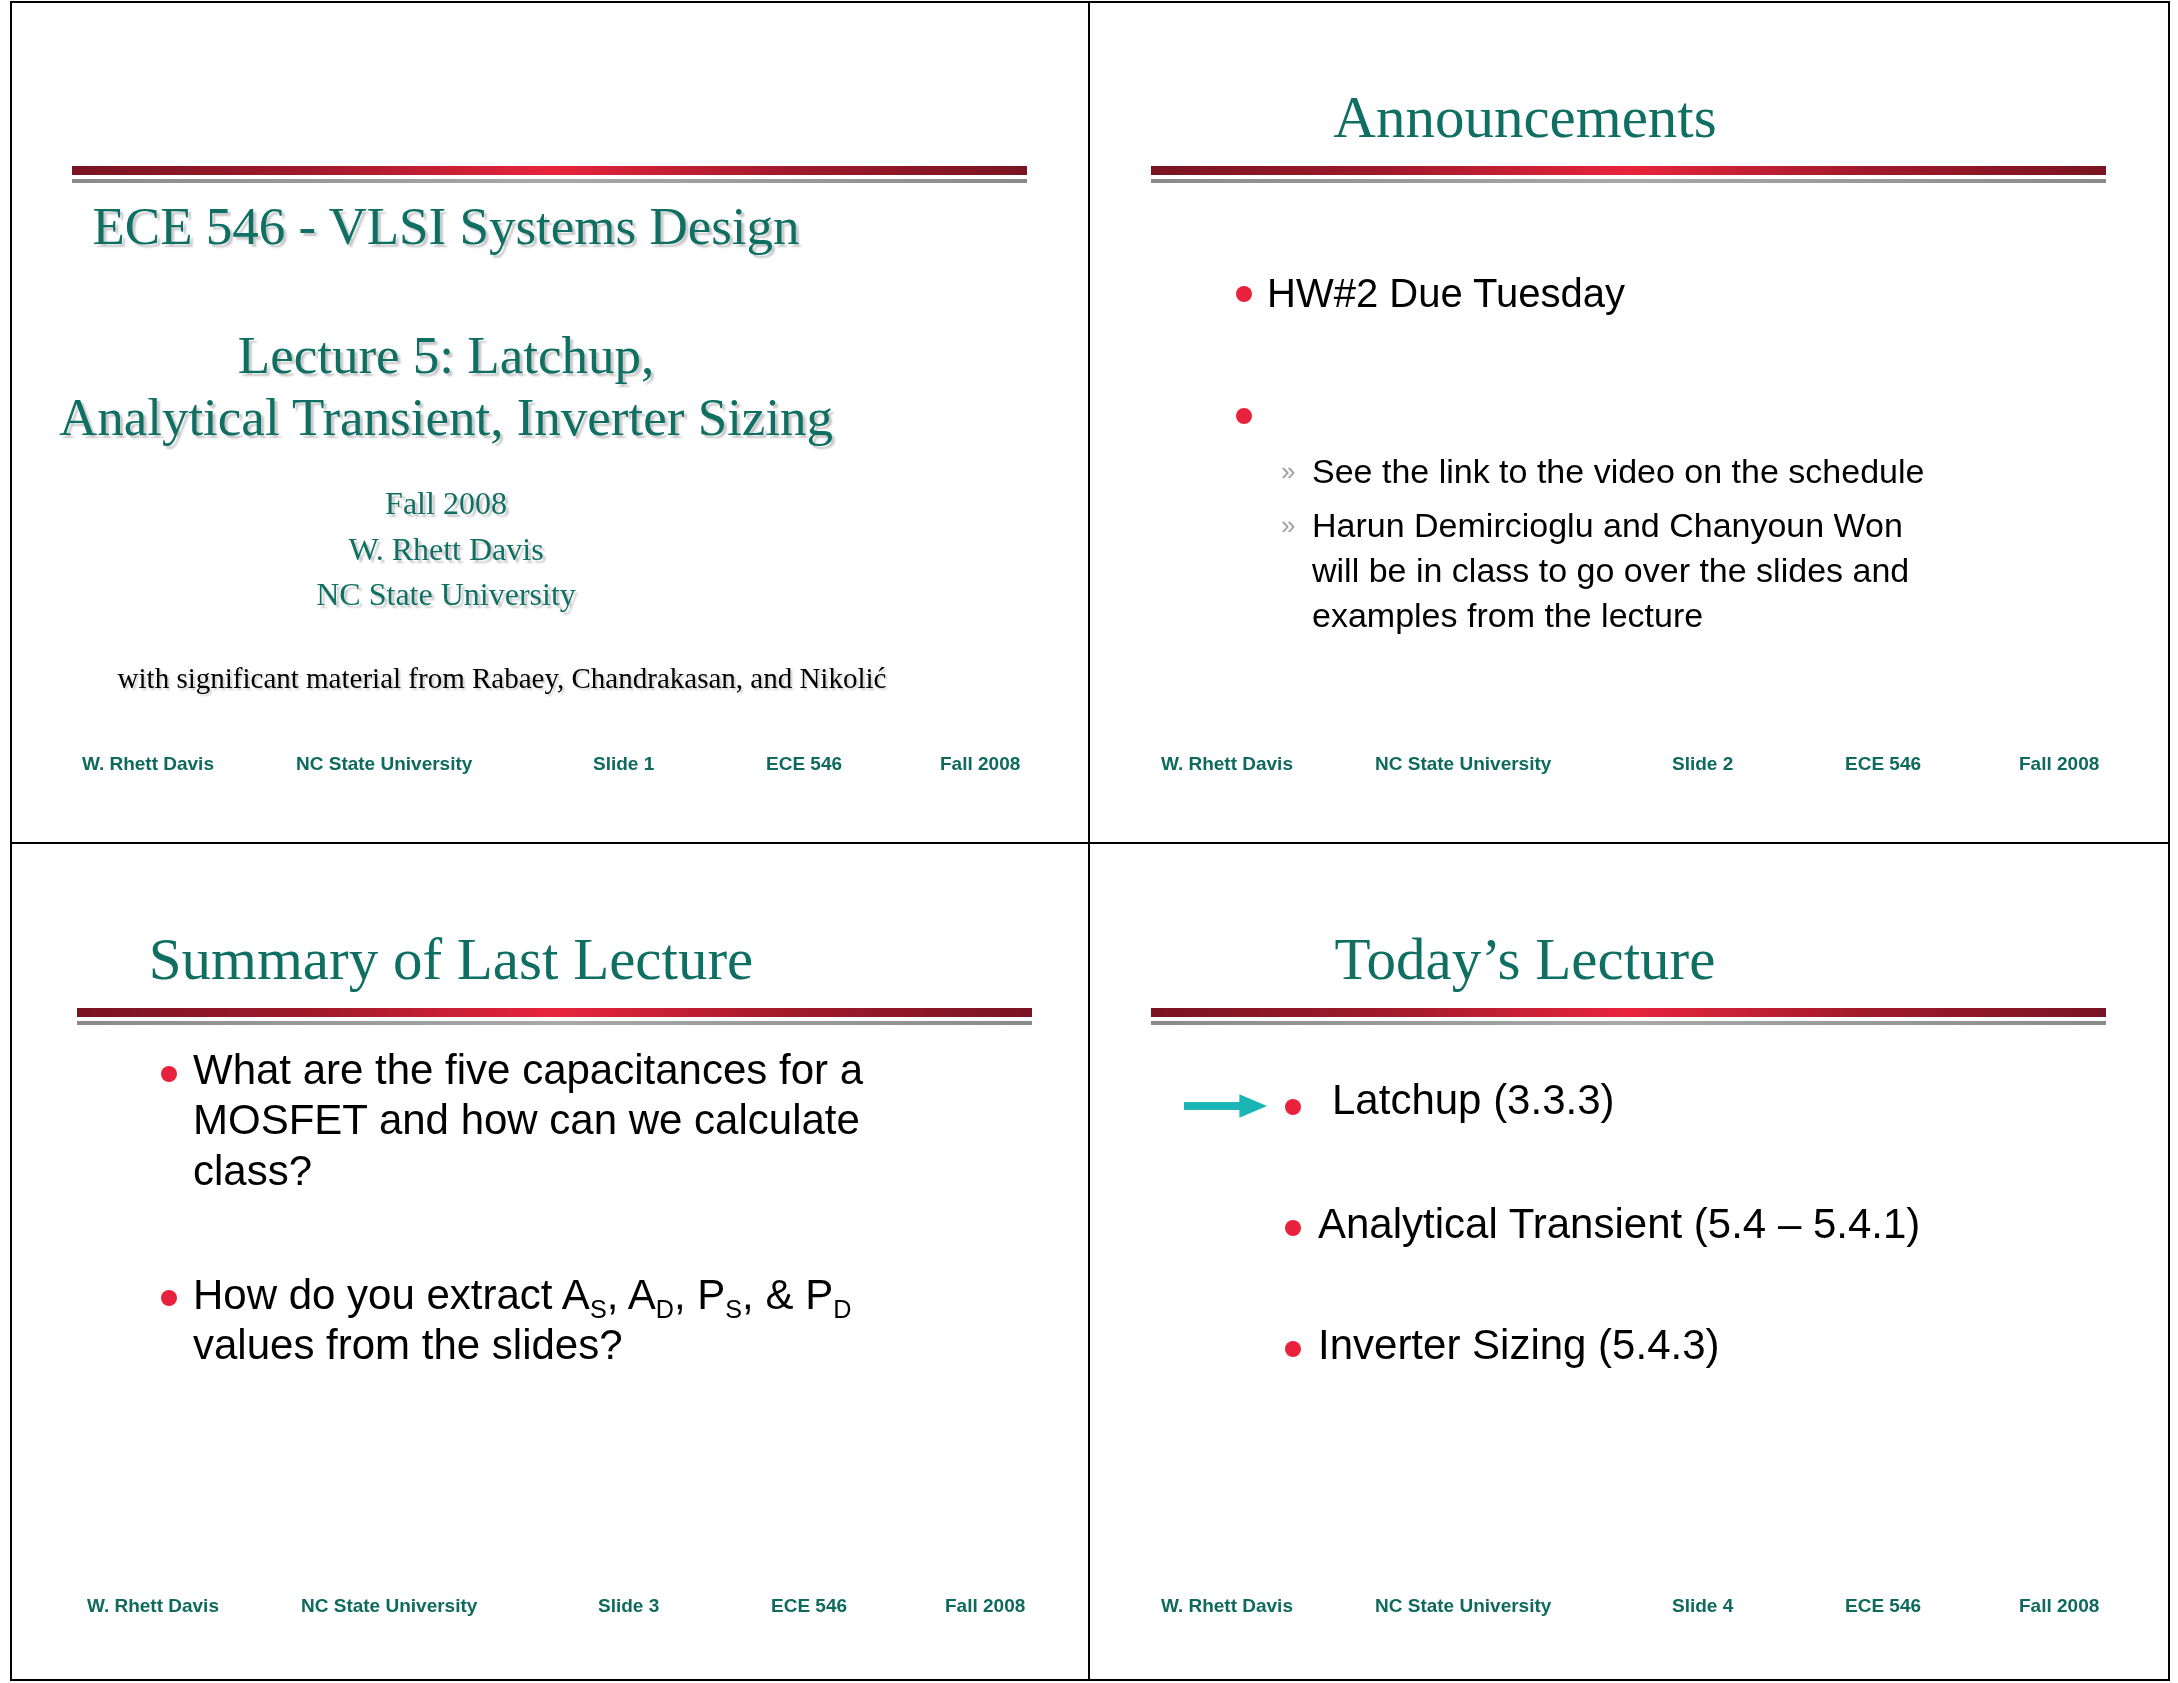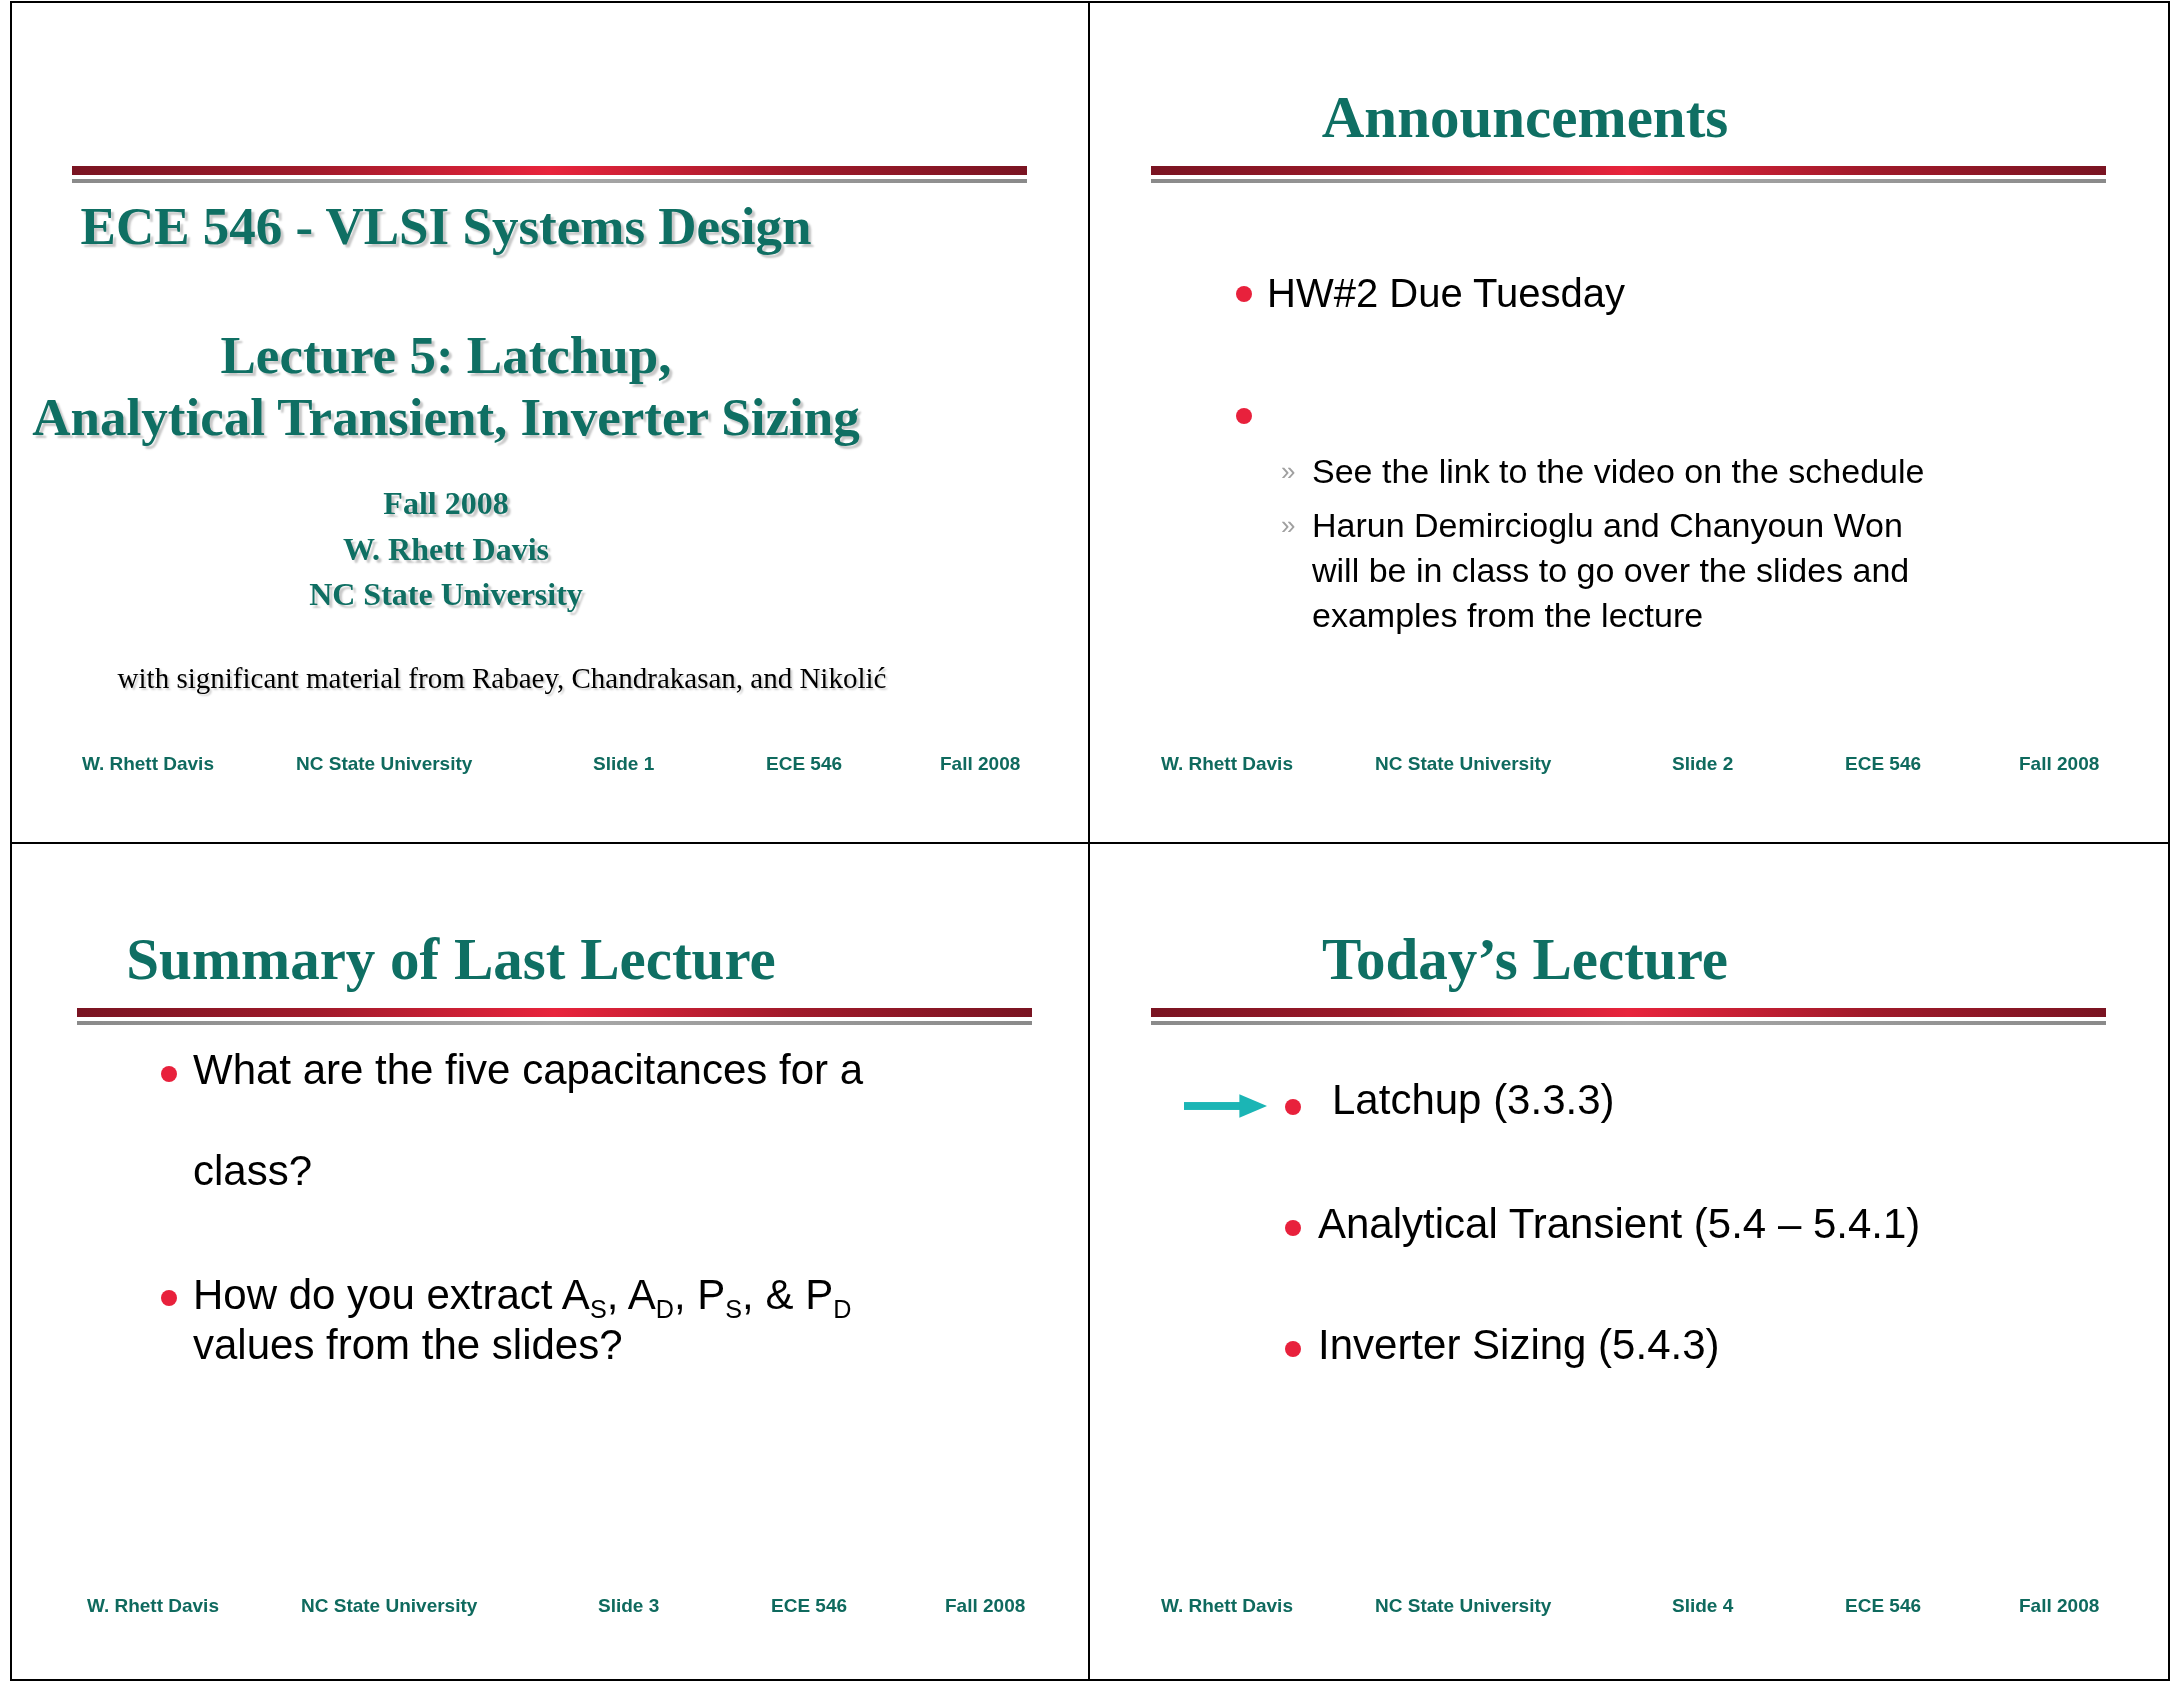--- a/index.html
+++ b/index.html
@@ -6,21 +6,21 @@
   body { width:2178px; height:1683px; position:relative; overflow:hidden; }
   .page { position:absolute; left:0; top:0; width:2178px; height:1683px; background:#fff; }
   .slide { position:absolute; width:1080px; height:841px; box-sizing:border-box; }
   .frame-line { position:absolute; background:#000; }
   .rule { position:absolute; left:62px; width:955px; }
   .rule-red { top:165px; height:9px;
     background:linear-gradient(to right,#7a1422 0%,#a01a2a 25%,#e8243c 50%,#a01a2a 75%,#7a1422 100%); }
   .rule-gray { top:178px; height:4px;
     background:linear-gradient(to right,#8a8a8a 0%,#a8a8a8 50%,#8a8a8a 100%); }
   .title { position:absolute; left:0; width:872px; text-align:center; color:#0f6f63;
-    font-family:"Liberation Serif","DejaVu Serif",serif; white-space:nowrap;font-weight:bold; }
+    font-family:"Liberation Serif","DejaVu Serif",serif; white-space:nowrap; }
   .title.top { top:77px; font-size:59px; line-height:79px; }
   .shadow { text-shadow:3px 3px 2px #c8c8c8; }
   .t1 { font-size:53px; line-height:63px; }
   .t2 { font-size:32px; line-height:46px; }
   .credit { position:absolute; left:0; width:984px; text-align:center; color:#000;
     font-family:"Liberation Serif","DejaVu Serif",serif; font-size:29px; line-height:40px;
     text-shadow:2px 2px 2px #cfcfcf; white-space:nowrap; }
   .footer { position:absolute; top:752px; left:0; width:1080px; height:24px;
     font-family:"Liberation Sans","DejaVu Sans",sans-serif; font-weight:bold; font-size:19px;
     color:#0f6a5e; }
@@ -96,20 +96,21 @@
     </div>
   </div>
 
   <div class="slide" style="left:15px;top:843px;padding-left:12px;">
     <div class="title top">Summary of Last Lecture</div>
     <div class="rule rule-red"></div>
     <div class="rule rule-gray"></div>
 
     <div class="dot" style="left:146px;top:223px;"></div>
     <div class="b1 big" style="left:178px;top:202px;">What are the five capacitances for a</div>
+    <div class="b1 big" style="left:178px;top:252px;">MOSFET and how can we calculate</div>
     <div class="b1 big" style="left:178px;top:303px;">class?</div>
 
     <div class="dot" style="left:146px;top:447px;"></div>
     <div class="b1 big" style="left:178px;top:427px;">
       <span>How do you extract </span><span>A</span><sub>S</sub><span>, </span><span>A</span><sub>D</sub><span>, </span><span>P</span><sub>S</sub><span>, &amp; </span><span>P</span><sub>D</sub>
     </div>
     <div class="b1 big" style="left:178px;top:477px;">values from the slides?</div>
 
     <div class="footer">
       <span style="left:72px;">W. Rhett Davis</span>

